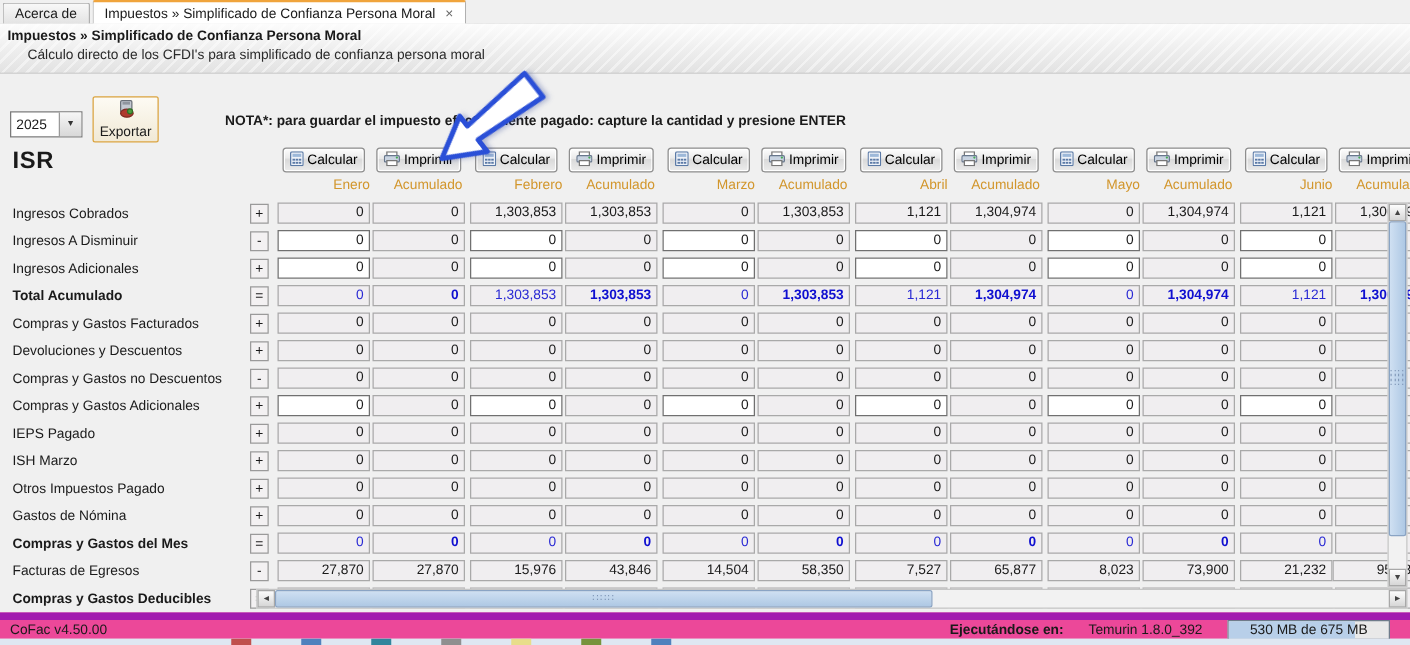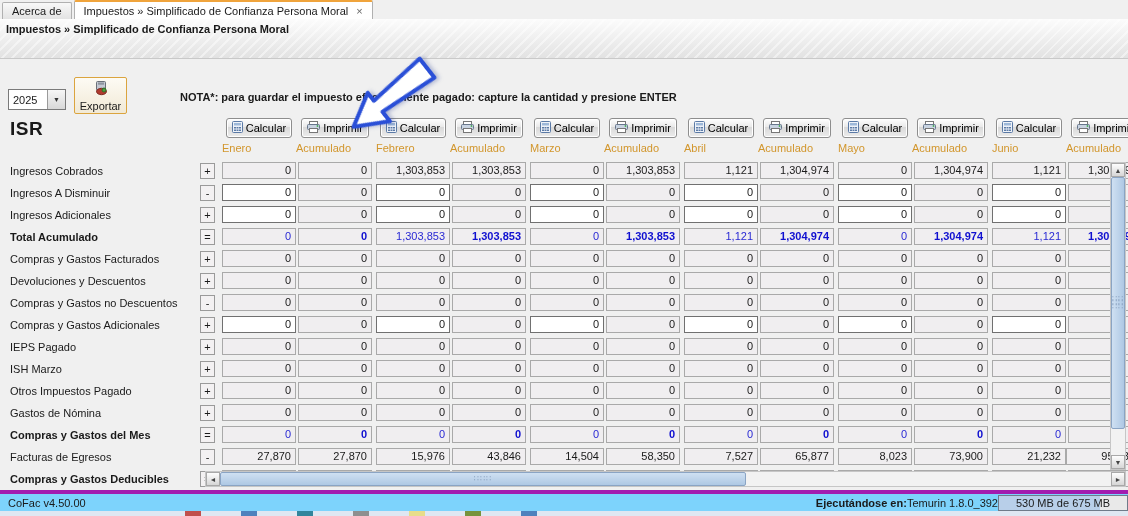--- a/index.html
+++ b/index.html
@@ -37,21 +37,21 @@
             transform:rotate(-38deg);transform-origin:0 22px;pointer-events:none;z-index:30;
             filter:drop-shadow(2px 2px 2px rgba(50,70,150,.35));}
   
   .colheaders{position:absolute;left:222px;top:118px;display:flex;z-index:5;}
   .pair{width:150px;margin-right:4px;display:flex;flex-wrap:wrap;}
   .pslot{width:74px;display:flex;justify-content:center;}
   .pslot:first-child{margin-right:2px;}
   .hbtn{height:20px;display:inline-flex;align-items:center;gap:3px;padding:0 5px;
         border:1px solid #8e8e8e;border-radius:3px;font-size:11px;white-space:nowrap;
         background:linear-gradient(#fefefe,#e9e9e9 45%,#d9d9d9 46%,#ececec);box-shadow:inset 0 0 0 1px #fff;}
-  .mlabel{width:74px;text-align:left;color:#d2962c;padding-top:4px;white-space:nowrap;overflow:hidden;}
+  .mlabel{width:74px;text-align:right;color:#d2962c;padding-top:4px;white-space:nowrap;overflow:hidden;}
   .mlabel:first-child{margin-right:2px;}
   
   .grid{position:absolute;left:0;top:162px;width:1160px;}
   .grow{display:flex;align-items:center;height:17px;margin-bottom:5px;}
   .rlabel{width:200px;padding-left:10px;box-sizing:border-box;white-space:nowrap;overflow:hidden;}
   .opbox{width:15px;height:16px;margin-right:7px;border:1px solid #9a9a9a;background:#f3f1f2;
          text-align:center;line-height:14px;flex:none;box-sizing:border-box;}
   .cell{width:74px;height:17px;line-height:15px;border:1px solid #a9a9a9;background:#f0eef0;
         text-align:right;padding:0 4px;box-sizing:border-box;overflow:hidden;white-space:nowrap;}
   .cell.white{background:#fff;border-color:#707070;}
@@ -67,24 +67,24 @@
   .vsb .sbtn{width:14px;height:14px;}
   .hsb .sbtn{width:14px;height:14px;}
   .thumbV{width:14px;height:252px;background:linear-gradient(90deg,#cfe0f2,#aec8e4);
           border:1px solid #8aa4c4;border-radius:2px;box-sizing:border-box;position:relative;}
   .thumbH{width:526px;height:14px;background:linear-gradient(#cfe0f2,#aec8e4);
           border:1px solid #8aa4c4;border-radius:2px;box-sizing:border-box;position:relative;}
   .grip{position:absolute;left:50%;top:50%;transform:translate(-50%,-50%);
         color:#7d95b5;font-size:8px;letter-spacing:1px;line-height:4px;text-align:center;}
   .trackfill{flex:1;}
   
-  .statusbar{position:absolute;left:0;top:490px;width:100%;height:21px;background:#7dd3fc;
-       border-top:4px solid #a21caf;display:flex;align-items:center;box-sizing:border-box;z-index:25;}
+  .statusbar{position:absolute;left:0;top:490px;width:100%;height:21px;background:#ec4899;
+       border-top:6px solid #a21caf;display:flex;align-items:center;box-sizing:border-box;z-index:25;}
   .sleft{padding-left:8px;}
-  .sright{margin-left:auto;display:flex;align-items:center;gap:0;padding-right:0;}
+  .sright{margin-left:auto;display:flex;align-items:center;gap:20px;padding-right:16px;}
   .bold{font-weight:bold;}
   .membox{position:relative;width:130px;height:16px;border:1px solid #6f7b8a;background:#e9e9e9;
           box-sizing:border-box;}
   .memfill{position:absolute;left:0;top:0;bottom:0;background:#b8cfe9;}
   .memtext{position:absolute;inset:0;text-align:center;line-height:14px;}
   
   .sliver{position:absolute;left:0;top:511px;width:100%;height:5px;background:#dfe7f2;z-index:26;}
   .sliver span{position:absolute;top:0;height:5px;width:16px;}
 </style>
 </head>
@@ -97,20 +97,21 @@
       <span>Acerca de</span>
     </div>
     <div class="tab active">
       <span>Impuestos » Simplificado de Confianza Persona Moral</span>
       <span class="tabclose">×</span>
     </div>
   </div>
 
   <div class="headerpanel">
     <div class="htitle">Impuestos » Simplificado de Confianza Persona Moral</div>
+    <div class="hsub">Cálculo directo de los CFDI's para simplificado de confianza persona moral</div>
   </div>
 
   <div class="combo">
     <span class="val">2025</span>
     <span class="drop">▼</span>
   </div>
 
   <div class="exportbtn">
     <span>
       <svg width="16" height="16" viewBox="0 0 16 16">

